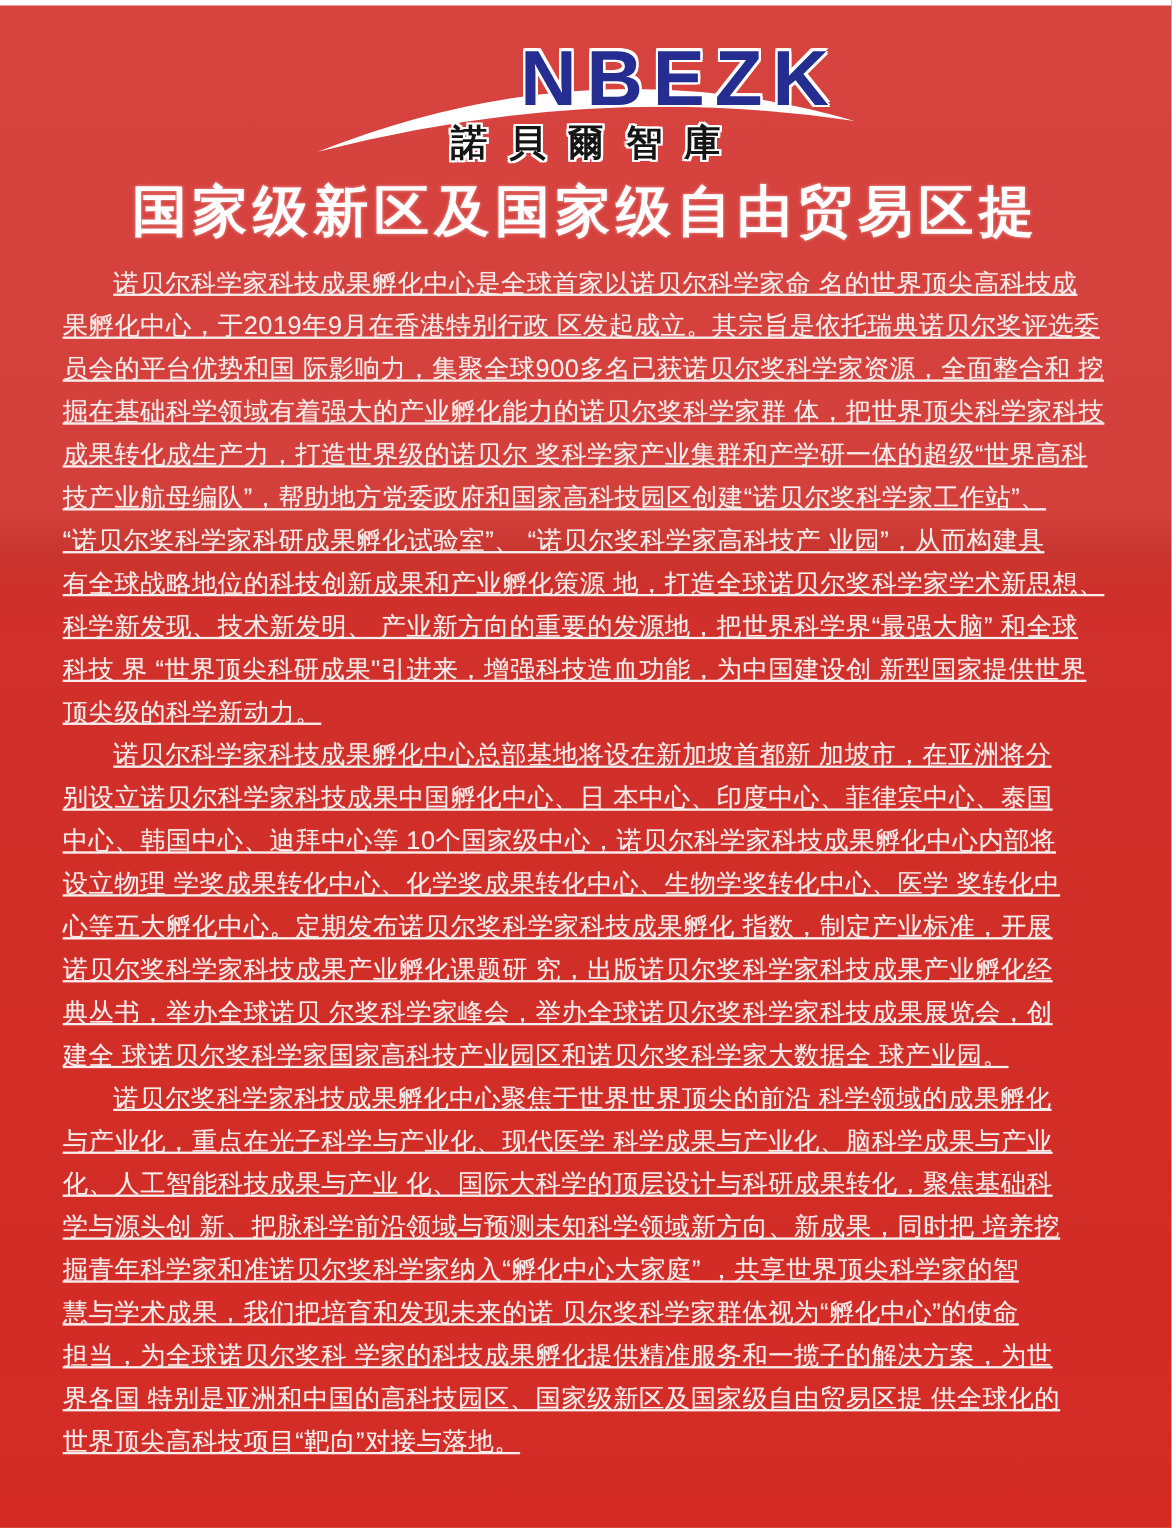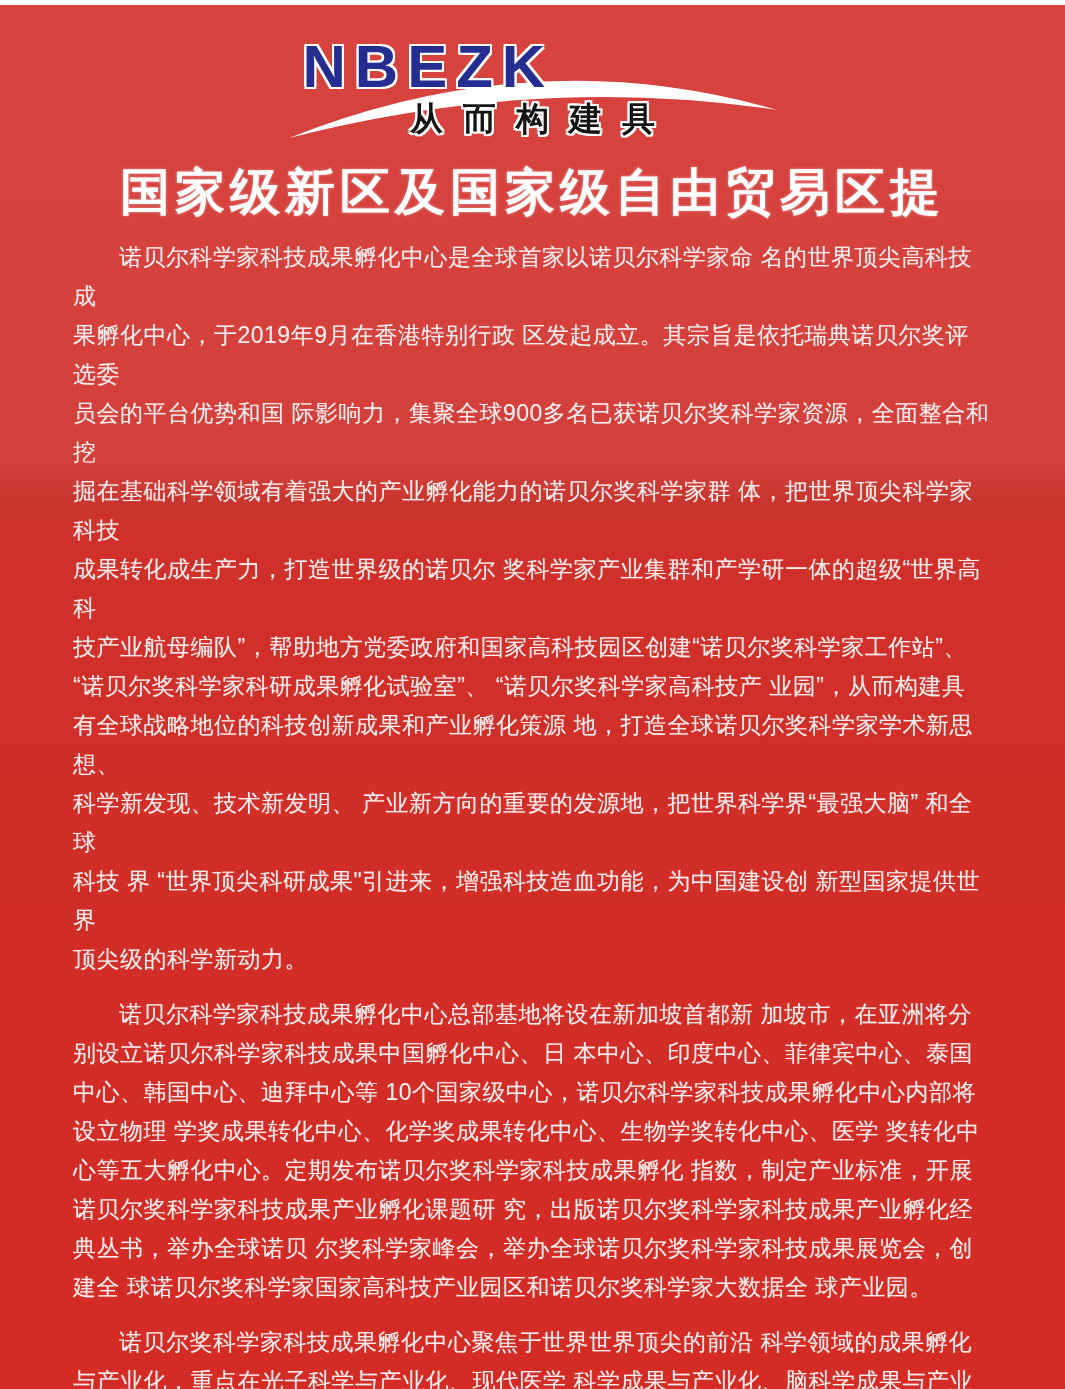--- a/index.html
+++ b/index.html
@@ -46,22 +46,22 @@
     position: absolute;
     left: -18px;
     top: 12px;
     width: 496px;
     height: 100px;
     z-index: 1;
   }
   .acronym {
     position: relative;
     z-index: 2;
-    text-align: left;
-    font-size: 60px;
+    text-align: right;
+    font-size: 71px;
     line-height: 1.02;
     font-weight: bold;
     letter-spacing: 9px;
     color: var(--logo-blue);
     text-shadow:
       -2px 0 0 #fff, 2px 0 0 #fff, 0 -2px 0 #fff, 0 2px 0 #fff,
       -2px -2px 0 #fff, 2px -2px 0 #fff, -2px 2px 0 #fff, 2px 2px 0 #fff;
   }
   .cn-name {
     position: relative;
@@ -88,42 +88,43 @@
     line-height: 1.2;
     letter-spacing: 5px;
     color: #ffffff;
     text-shadow: 0 0 3px rgba(255, 235, 235, 0.55);
   }
   
   .article {
     margin: 16px 57px 0;
   }
   .para {
-    margin: 16px;
+    margin: 0;
     white-space: pre-line;   
     text-indent: 2em;
     font-size: 23px;
     line-height: 39px;
     letter-spacing: 0.5px;
     color: var(--body-text);
     text-shadow: 0 0 1px rgba(255, 240, 240, 0.4);
+    text-decoration: underline;
   }
 </style>
 </head>
 <body>
 
 <div class="page">
   <div class="top-strip"></div>
 
   <header class="logo">
     <svg class="swoosh" viewBox="0 0 496 100" preserveAspectRatio="none" aria-hidden="true">
       <path d="M 4 90 Q 250 -8 492 62 Q 252 26 4 90 Z" fill="#ffffff"></path>
     </svg>
     <div class="acronym">NBEZK</div>
-    <div class="cn-name">从而构建具</div>
+    <div class="cn-name">諾貝爾智庫</div>
   </header>
 
   <h1 class="title">国家级新区及国家级自由贸易区提</h1>
 
   <main class="article">
     <p class="para">诺贝尔科学家科技成果孵化中心是全球首家以诺贝尔科学家命 名的世界顶尖高科技成
 果孵化中心，于2019年9月在香港特别行政 区发起成立。其宗旨是依托瑞典诺贝尔奖评选委
 员会的平台优势和国 际影响力，集聚全球900多名已获诺贝尔奖科学家资源，全面整合和 挖
 掘在基础科学领域有着强大的产业孵化能力的诺贝尔奖科学家群 体，把世界顶尖科学家科技
 成果转化成生产力，打造世界级的诺贝尔 奖科学家产业集群和产学研一体的超级“世界高科

